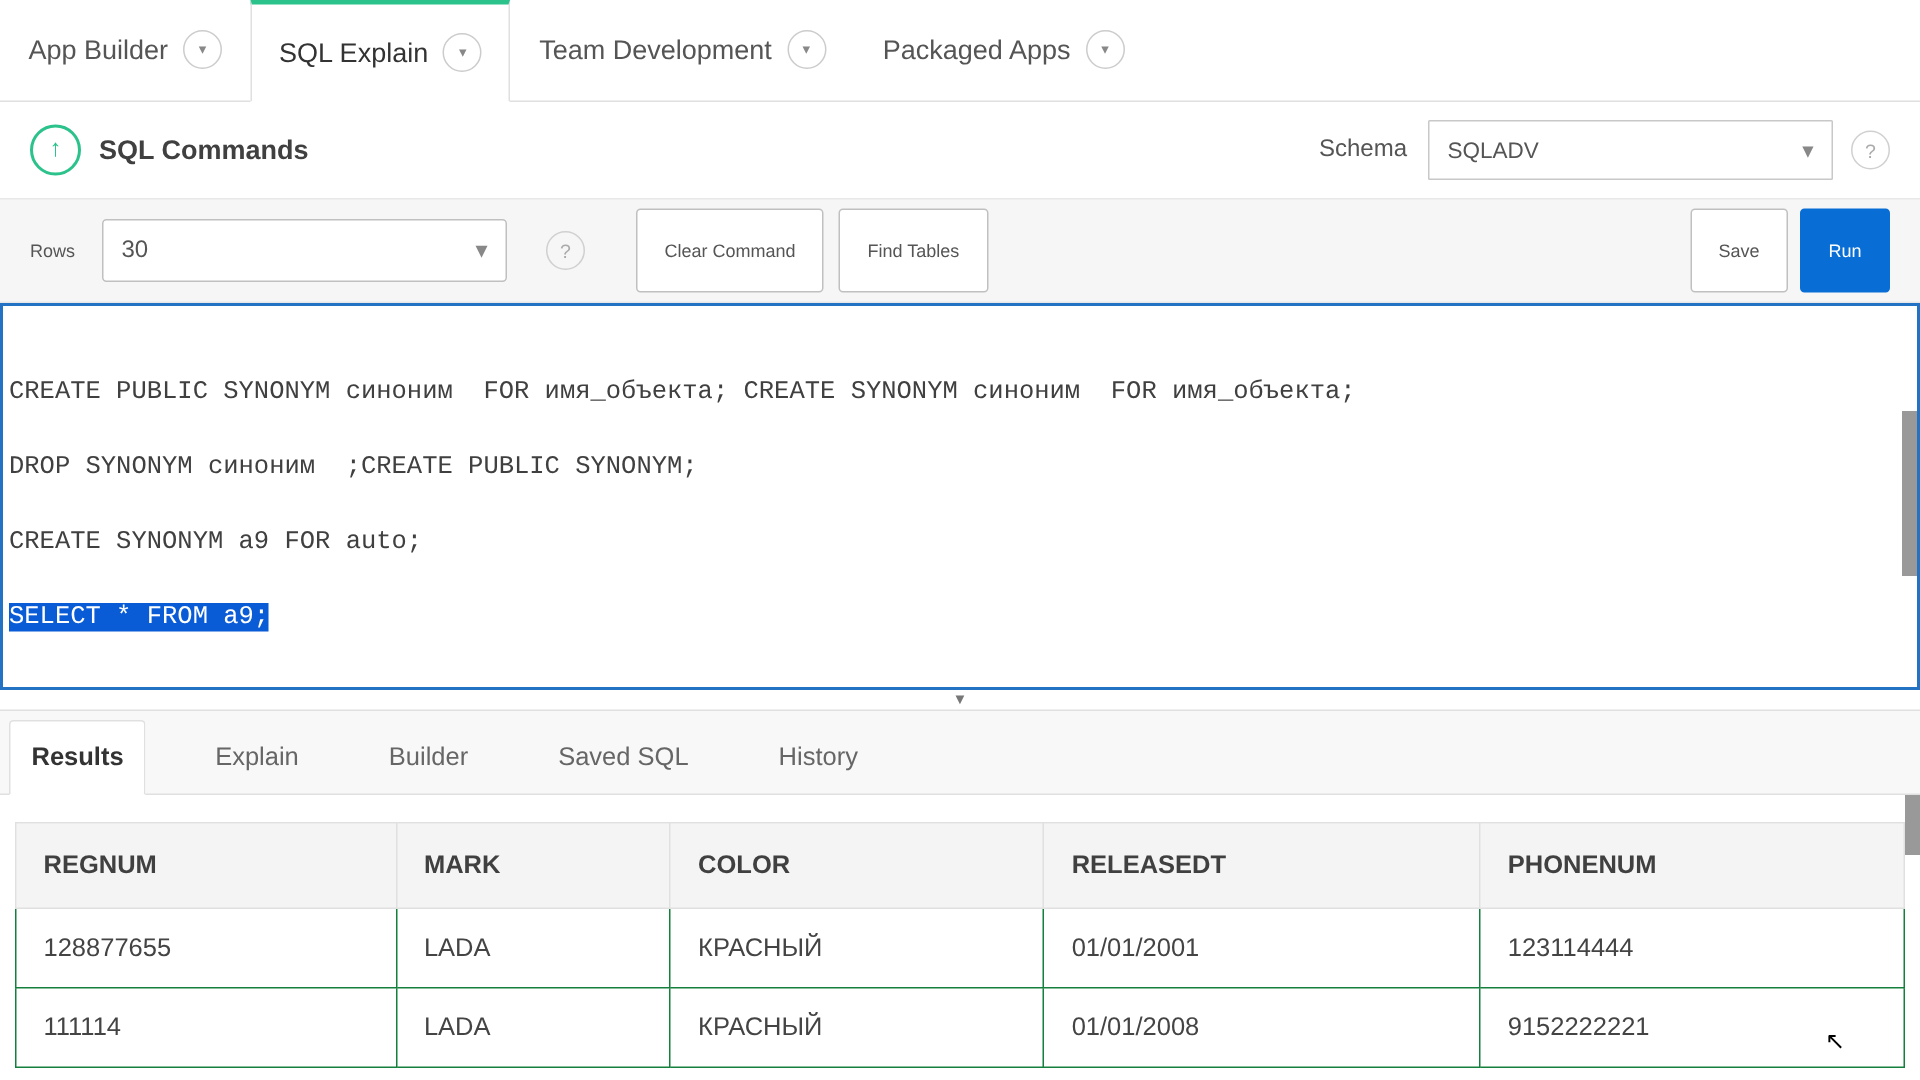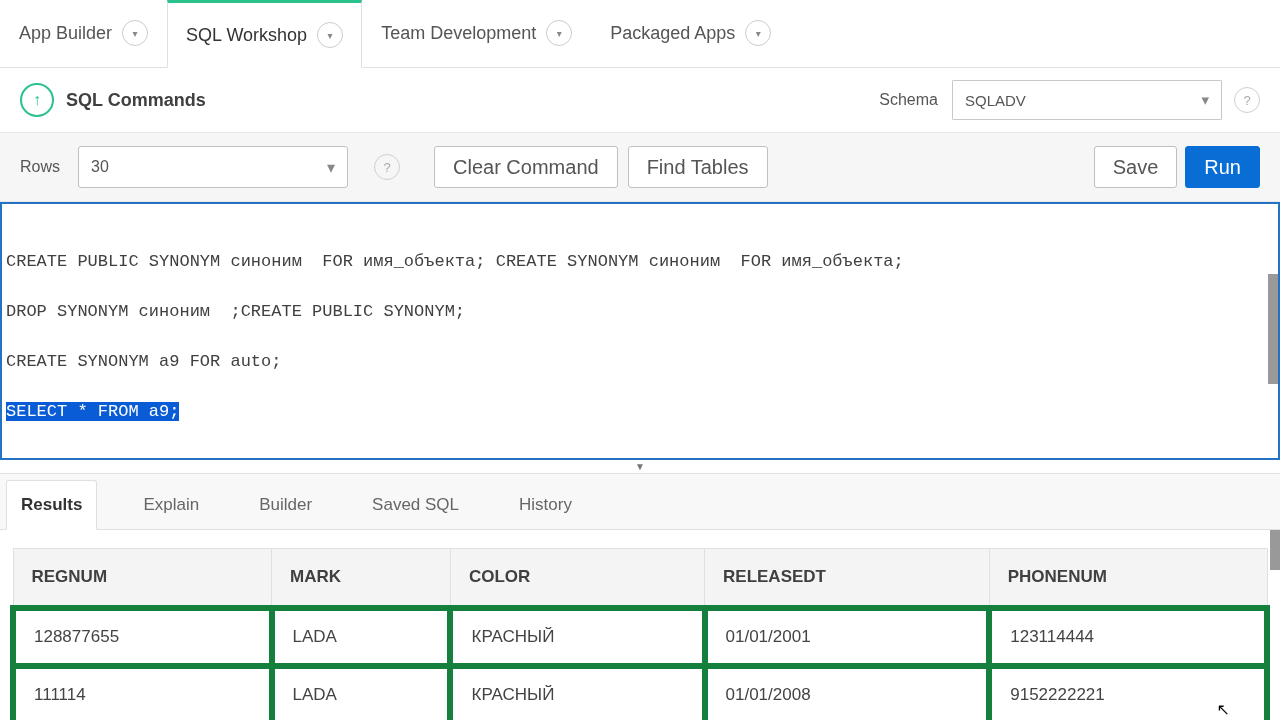--- a/index.html
+++ b/index.html
@@ -12,56 +12,56 @@
 
 .breadcrumb-bar { display: flex; align-items: center; padding: 14px 20px; height: 64px; }
 .up-circle { width: 34px; height: 34px; border: 2px solid #2bc28c; border-radius: 50%; display: flex; align-items: center; justify-content: center; color: #2bc28c; font-size: 16px; margin-right: 12px; }
 .breadcrumb-title { font-size: 18px; font-weight: 600; flex: 0 0 auto; }
 .spacer { flex: 1; }
 .schema-label { font-size: 16px; color: #555; margin-right: 14px; }
 .schema-select { width: 270px; height: 40px; border: 1px solid #c8c8c8; border-radius: 1px; padding: 0 12px; font-size: 15px; color: #555; display: flex; align-items: center; justify-content: space-between; background: #fff; }
 .help-circle { width: 26px; height: 26px; border: 1px solid #d0d0d0; border-radius: 50%; margin-left: 12px; display: flex; align-items: center; justify-content: center; color: #aaa; font-size: 13px; }
 
 .toolbar { display: flex; align-items: center; padding: 14px 20px; background: #f6f6f6; border-top: 1px solid #e8e8e8; border-bottom: 1px solid #e8e8e8; height: 70px; }
-.rows-label { font-size: 16px; color: #555; margin-right: 18px; }
+.rows-label { font-size: 12px; color: #555; margin-right: 18px; }
 .rows-select { width: 270px; height: 42px; border: 1px solid #c0c0c0; border-radius: 3px; background: #fff; display: flex; align-items: center; justify-content: space-between; padding: 0 12px; font-size: 16px; color: #555; margin-right: 14px; }
-.btn { height: 42px; padding: 2px 18px; border: 1px solid #c0c0c0; border-radius: 3px; background: #fff; font-size: 20px; color: #555; cursor: pointer; display: flex; align-items: center; }
+.btn { height: 56px; padding: 2px 18px; border: 1px solid #c0c0c0; border-radius: 3px; background: #fff; font-size: 12px; color: #555; cursor: pointer; display: flex; align-items: center; }
 .btn + .btn { margin-left: 10px; }
 .btn-save { background: #fff; }
 .btn-run { background: #086ed6; color: #fff; border-color: #086ed6; font-weight: 500; }
 
 .editor { border: 2px solid #2472c4; font-family: "Courier New", monospace; font-size: 17px; line-height: 25px; padding: 20px 4px; height: 258px; overflow: auto; position: relative; white-space: pre; background: #fff; }
 .editor .sel { background: #0a5bd6; color: #fff; }
 
 .splitter { height: 14px; display: flex; align-items: center; justify-content: center; border-bottom: 1px solid #e0e0e0; }
 .splitter-handle { font-size: 10px; color: #777; }
 
 .result-tabs { display: flex; align-items: flex-end; background: #f8f8f8; border-bottom: 1px solid #e0e0e0; height: 56px; padding: 0 6px; gap: 32px; }
 .rtab { font-size: 17px; color: #666; padding: 14px 14px; cursor: pointer; }
 .rtab.active { background: #fff; border: 1px solid #e0e0e0; border-bottom: 1px solid #fff; font-weight: 600; color: #333; margin-bottom: -1px; border-radius: 3px 3px 0 0; }
 
 .result-area { padding: 18px 10px; }
 .result-table { width: 100%; border-collapse: collapse; }
 .result-table th { background: #f4f4f4; font-weight: 700; font-size: 17px; padding: 18px 18px; text-align: left; border: 1px solid #e0e0e0; }
-.result-table td { padding: 16px 18px; font-size: 17px; border: 6px solid #15803d; color: #444; }
+.result-table td { padding: 16px 18px; font-size: 17px; border: 1px solid #15803d; color: #444; }
 
 .cursor-arrow { position: absolute; right: 50px; bottom: 26px; font-size: 16px; color: #000; }
 
 .scroll-thumb { position: absolute; right: 0; width: 10px; background: #999; }
 </style>
 </head>
 <body>
 
 <div class="top-tabs">
   <div class="top-tab">
     <span>App Builder</span>
     <span class="chevron-circ">▾</span>
   </div>
   <div class="top-tab active">
-    <span>SQL Workshop</span>
+    <span>SQL Explain</span>
     <span class="chevron-circ">▾</span>
   </div>
   <div class="top-tab">
     <span>Team Development</span>
     <span class="chevron-circ">▾</span>
   </div>
   <div class="top-tab">
     <span>Packaged Apps</span>
     <span class="chevron-circ">▾</span>
   </div>

